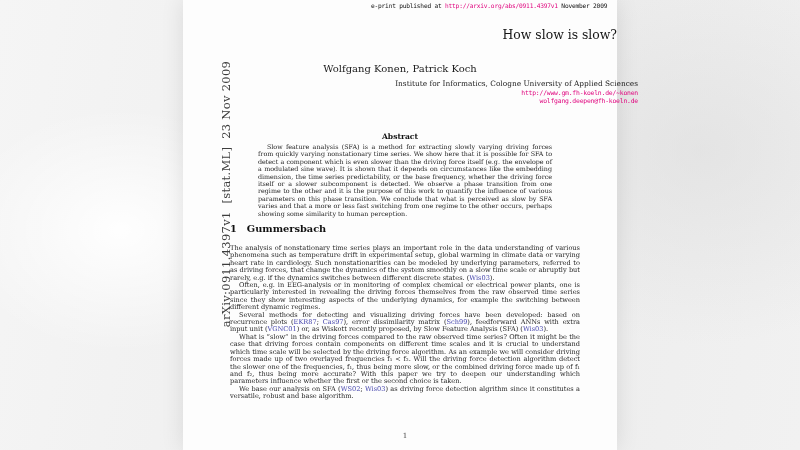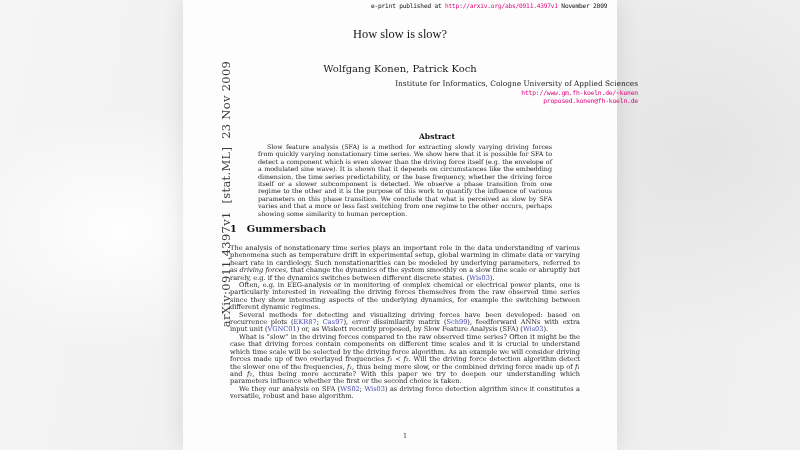--- a/index.html
+++ b/index.html
@@ -26,43 +26,43 @@
     font-size:6.2px;letter-spacing:-0.2px;color:#111;
   }
   .eprint-header a{text-decoration:none;}
   .pink{color:var(--pink,#e0047e);}
   .watermark{
     position:absolute;left:43px;top:194px;
     transform:translate(-50%,-50%) rotate(-90deg);
     transform-origin:center center;
     white-space:pre;font-size:11.5px;color:#3d3d3d;letter-spacing:0.3px;
   }
-  .title-block{position:absolute;left:0;top:27px;width:100%;text-align:center;
-    font-size:12.4px;line-height:15.2px;color:#151515;font-family:Liberation Serif, serif;}
+  .title-block{position:absolute;left:0;top:27px;width:100%;text-align:right;
+    font-size:12.4px;line-height:15.2px;color:#151515;}
   .authors{position:absolute;left:0;top:63px;width:100%;text-align:center;
     font-size:10px;color:#1a1a1a;}
   .affil{position:absolute;left:0;top:80px;width:100%;text-align:right;
     font-size:7.4px;line-height:8.8px;color:#1a1a1a;padding-left:21px;}
   .affil .link-line{
     font-family:"DejaVu Sans Mono", monospace;
     font-size:6.4px;line-height:8.3px;letter-spacing:-0.2px;
   }
   .affil a{text-decoration:none;}
   .abstract-head{position:absolute;left:0;top:132px;width:100%;text-align:center;
-    font-weight:bold;font-size:7.6px;color:#111;margin-left:37px;}
+    font-weight:bold;font-size:7.6px;color:#111;}
   .abstract-body{position:absolute;left:75px;top:143px;width:294px;
     font-size:6.35px;line-height:7.4px;text-align:justify;text-indent:9px;color:#222;}
   .section-head{position:absolute;left:47px;top:223px;font-weight:bold;
     font-size:9.8px;color:#111;}
   .section-head .sec-title{margin-left:10px;}
   .body-col{position:absolute;left:47px;top:245px;width:350px;color:#1e1e1e;}
   .para{margin:0;font-size:6.6px;line-height:7.4px;text-align:justify;text-indent:9px;}
   .para.noindent{text-indent:0;}
   .cite{color:var(--cite,#4646ae);}
-  .em,.math{font-style:italic;}
+  .em,.math{}
   .page-num{position:absolute;left:47px;top:431px;width:350px;text-align:center;
     font-size:7.2px;color:#444;}
 </style>
 </head>
 <body>
 
 <div class="stage">
   <div class="page">
 
     <div class="eprint-header">
@@ -73,34 +73,34 @@
 
     <div class="title-block">
       <div>How slow is slow?</div>
     </div>
 
     <div class="authors">Wolfgang Konen, Patrick Koch</div>
 
     <div class="affil">
       <div>Institute for Informatics, Cologne University of Applied Sciences</div>
       <div class="link-line"><a href="#" class="pink">http://www.gm.fh-koeln.de/~konen</a></div>
-      <div class="link-line"><a href="#" class="pink">proposed.konen@fh-koeln.de</a></div>
+      <div class="link-line"><a href="#" class="pink">wolfgang.deepen@fh-koeln.de</a></div>
     </div>
 
     <div class="abstract-head">Abstract</div>
     <div class="abstract-body">Slow feature analysis (SFA) is a method for extracting slowly varying driving forces from quickly varying nonstationary time series. We show here that it is possible for SFA to detect a component which is even slower than the driving force itself (e.g. the envelope of a modulated sine wave). It is shown that it depends on circumstances like the embedding dimension, the time series predictability, or the base frequency, whether the driving force itself or a slower subcomponent is detected. We observe a phase transition from one regime to the other and it is the purpose of this work to quantify the influence of various parameters on this phase transition. We conclude that what is perceived as slow by SFA varies and that a more or less fast switching from one regime to the other occurs, perhaps showing some similarity to human perception.</div>
 
     <div class="section-head">
       <span class="sec-num">1</span><span class="sec-title">Gummersbach</span>
     </div>
 
     <div class="body-col">
       <p class="para noindent"><span>The analysis of nonstationary time series plays an important role in the data understanding of various phenomena such as temperature drift in experimental setup, global warming in climate data or varying heart rate in cardiology. Such nonstationarities can be modeled by underlying parameters, referred to as </span><span class="em">driving forces</span><span>, that change the dynamics of the system smoothly on a slow time scale or abruptly but rarely, e.g. if the dynamics switches between different discrete states. (</span><span class="cite">Wis03</span><span>).</span></p>
       <p class="para"><span>Often, e.g. in EEG-analysis or in monitoring of complex chemical or electrical power plants, one is particularly interested in revealing the driving forces themselves from the raw observed time series since they show interesting aspects of the underlying dynamics, for example the switching between different dynamic regimes.</span></p>
       <p class="para"><span>Several methods for detecting and visualizing driving forces have been developed: based on recurrence plots (</span><span class="cite">EKR87</span><span>; </span><span class="cite">Cas97</span><span>), error dissimilarity matrix (</span><span class="cite">Sch99</span><span>), feedforward ANNs with extra input unit (</span><span class="cite">VGNC01</span><span>) or, as Wiskott recently proposed, by Slow Feature Analysis (SFA) (</span><span class="cite">Wis03</span><span>).</span></p>
       <p class="para"><span>What is “slow” in the driving forces compared to the raw observed time series? Often it might be the case that driving forces contain components on different time scales and it is crucial to understand which time scale will be selected by the driving force algorithm. As an example we will consider driving forces made up of two overlayed frequencies </span><span class="math">f₁ &lt; f₂</span><span>. Will the driving force detection algorithm detect the slower one of the frequencies, </span><span class="math">f₁</span><span>, thus being more slow, or the combined driving force made up of </span><span class="math">f₁</span><span> and </span><span class="math">f₂</span><span>, thus being more accurate? With this paper we try to deepen our understanding which parameters influence whether the first or the second choice is taken.</span></p>
-      <p class="para"><span>We they our analysis on SFA (</span><span class="cite">WS02</span><span>; </span><span class="cite">Wis03</span><span>) as driving force detection algrithm since it constitutes a versatile, robust and base algorithm.</span></p>
+      <p class="para"><span>We base our analysis on SFA (</span><span class="cite">WS02</span><span>; </span><span class="cite">Wis03</span><span>) as driving force detection algrithm since it constitutes a versatile, robust and base algorithm.</span></p>
     </div>
 
     <div class="page-num">1</div>
 
   </div>
 </div>
 
 </body></html>

